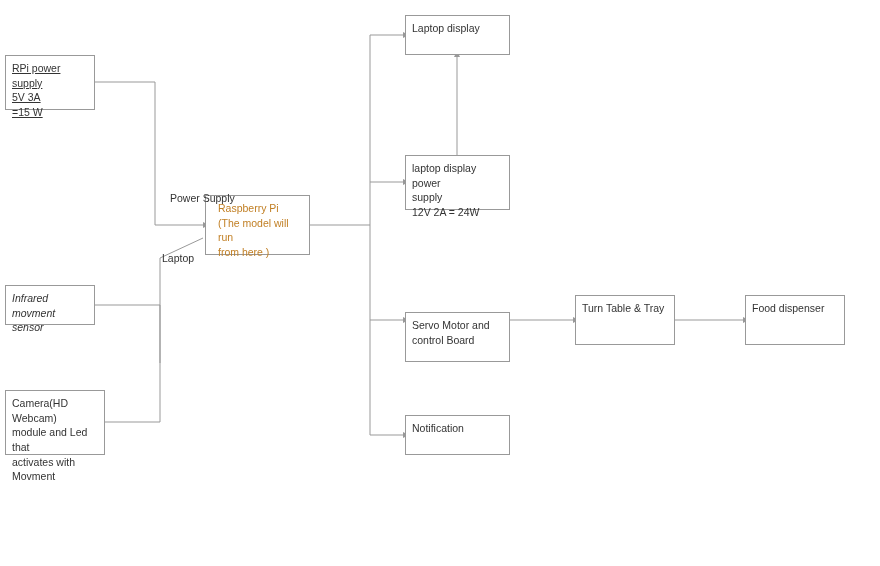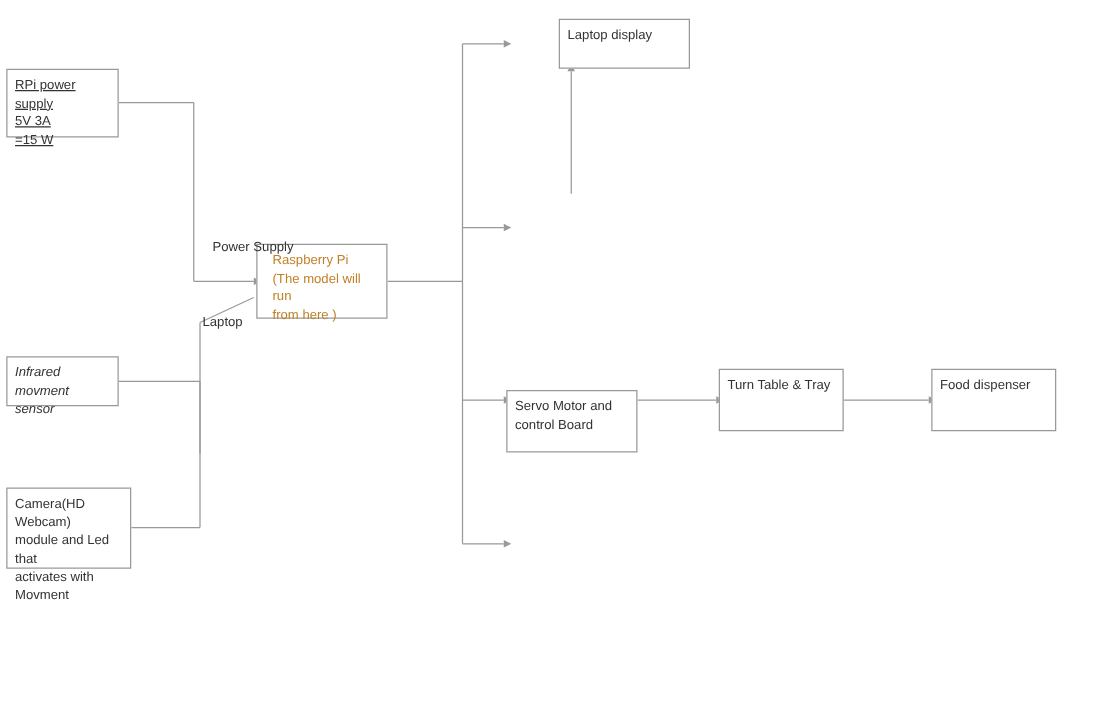--- a/index.html
+++ b/index.html
@@ -97,24 +97,29 @@
 5V 3A
 =15 W</span>
   </div>
 
   <div class="box text-orange" style="left:205px; top:195px; width:105px; height:60px;">
     <span style="white-space:pre-line; font-size:10.5px; color:#c17f24;">Raspberry Pi
 (The model will run
 from here )</span>
   </div>
 
-  <div class="box" style="left:405px; top:15px; width:105px; height:40px;margin-left:42px;">
+  <div class="box" style="left:405px; top:15px; width:105px; height:40px;">
     <span style="font-size:10.5px;">Laptop display</span>
   </div>
 
+  <div class="box" style="left:405px; top:155px; width:105px; height:55px;">
+    <span style="white-space:pre-line; font-size:10.5px;">laptop display power
+supply
+12V 2A = 24W</span>
+  </div>
 
   <div class="box" style="left:5px; top:285px; width:90px; height:40px;font-style:italic;">
     <span style="white-space:pre-line; font-size:10.5px;">Infrared movment
 sensor</span>
   </div>
 
   <div class="box" style="left:5px; top:390px; width:100px; height:65px;">
     <span style="white-space:pre-line; font-size:10.5px;">Camera(HD Webcam)
 module and Led that
 activates with
@@ -127,20 +132,23 @@
   </div>
 
   <div class="box" style="left:575px; top:295px; width:100px; height:50px;">
     <span style="white-space:pre-line; font-size:10.5px;">Turn Table &amp; Tray</span>
   </div>
 
   <div class="box" style="left:745px; top:295px; width:100px; height:50px;">
     <span style="font-size:10.5px;">Food dispenser</span>
   </div>
 
+  <div class="box" style="left:405px; top:415px; width:105px; height:40px;">
+    <span style="font-size:10.5px;">Notification</span>
+  </div>
 
   <div class="box-label" style="left:170px; top:192px;">
     <span>Power Supply</span>
   </div>
 
   <div class="box-label" style="left:162px; top:252px;">
     <span>Laptop</span>
   </div>
 
 </div>

